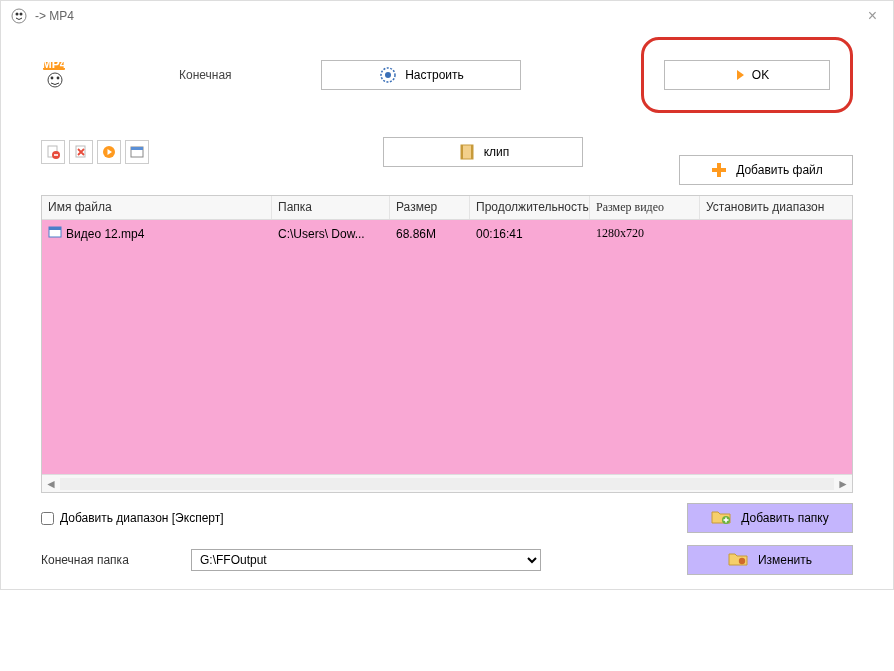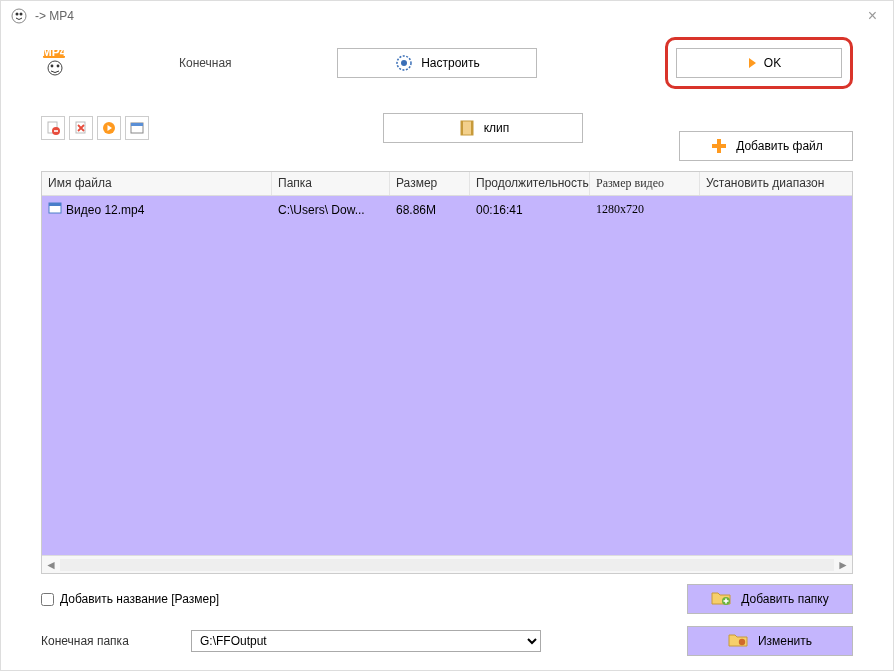--- a/index.html
+++ b/index.html
@@ -1,37 +1,37 @@
 <!DOCTYPE html>
 <html><head>
 <meta charset="utf-8">
 <style>
 * { box-sizing: border-box; margin: 0; padding: 0; font-family: -apple-system, "Segoe UI", Tahoma, sans-serif; font-size: 12px; }
 body { background: #fff; width: 894px; height: 671px; overflow: hidden; }
-.window { border: 1px solid #ddd; width: 894px; height: 671px; display: flex; flex-direction: column; }
+.window { border: 1px solid #ddd; width: 894px; height: 590px; display: flex; flex-direction: column; }
 .titlebar { display: flex; align-items: center; padding: 6px 10px; color: #777; }
 .titlebar .app-icon { width: 16px; height: 16px; margin-right: 8px; display: flex; align-items: center; justify-content: center; }
 .titlebar .title { flex: 1; color: #666; }
 .titlebar .close { color: #999; font-size: 16px; padding: 0 6px; cursor: pointer; }
 .toolbar-area { padding: 6px 40px 0 40px; }
 .row1 { display: flex; align-items: center; gap: 10px; margin-bottom: 6px; }
 .mp4-badge { width: 28px; height: 28px; display: flex; flex-direction: column; align-items: center; }
 .expert-label { margin-left: 100px; color: #444; }
 .spacer { flex: 1; }
 .btn { border: 1px solid #bbb; background: #fff; height: 30px; display: inline-flex; align-items: center; justify-content: center; cursor: pointer; gap: 7px; }
 .btn.wide { width: 200px; }
 .btn.ok { width: 166px; position: relative; }
-.ok-highlight { border: 3px solid #d9342a; border-radius: 10px; padding: 8px; margin-left: 8px; }
+.ok-highlight { border: 3px solid #d9342a; border-radius: 18px; padding: 20px; }
 .btn .ico { width: 20px; height: 20px; display: inline-flex; align-items: center; justify-content: center; }
 .row2 { display: flex; align-items: center; gap: 4px; margin-bottom: 10px; }
 .toolicons { display: flex; gap: 4px; }
 .toolicon { width: 24px; height: 24px; border: 1px solid #ccc; display: flex; align-items: center; justify-content: center; cursor: pointer; }
 .row2 .center { margin-left: 230px; }
 .row2 .right { margin-left: auto; }
-.table-wrap { margin: 0 40px; border: 1px solid #ccc; flex: 1; display: flex; flex-direction: column; background: #c4b5fd; min-height: 0; }
+.table-wrap { margin: 0 40px; border: 1px solid #ccc; flex: 1; display: flex; flex-direction: column; background: #f9a8d4; min-height: 0; }
 .thead { display: flex; background: #f7f7f7; border-bottom: 1px solid #ddd; }
 .th { padding: 4px 6px; border-right: 1px solid #e4e4e4; color: #333; white-space: nowrap; overflow: hidden; }
 .c-name { width: 230px; }
 .c-folder { width: 118px; }
 .c-size { width: 80px; }
 .c-dur { width: 120px; }
 .c-vsize { width: 110px; font-family: Liberation Serif, serif; }
 .c-range { flex: 1; border-right: none; }
 .tbody { flex: 1; overflow: auto; }
 .tr { display: flex; padding: 3px 0; }
@@ -180,21 +180,21 @@
     <div class="arrow">◄</div>
     <div class="track"></div>
     <div class="arrow">►</div>
   </div>
 </div>
 
 <div class="bottom">
   <div class="brow">
     <label class="cbwrap">
       <input type="checkbox" style="">
-      <span>Добавить название [Размер]</span>
+      <span>Добавить диапазон [Эксперт]</span>
     </label>
     <div class="spacer"></div>
     <button class="rbtn">
       <span>
         <svg width="20" height="16" viewBox="0 0 20 16">
               <path d="M1 3 L7 3 L9 5 L19 5 L19 14 L1 14 Z" fill="#f6cf6b" stroke="#c79a3a"></path>
               <circle cx="15" cy="11" r="4" fill="#6db33f"></circle>
               <rect x="14.2" y="8.5" width="1.6" height="5" fill="#fff"></rect>
               <rect x="12.5" y="10.2" width="5" height="1.6" fill="#fff"></rect>
             </svg>

